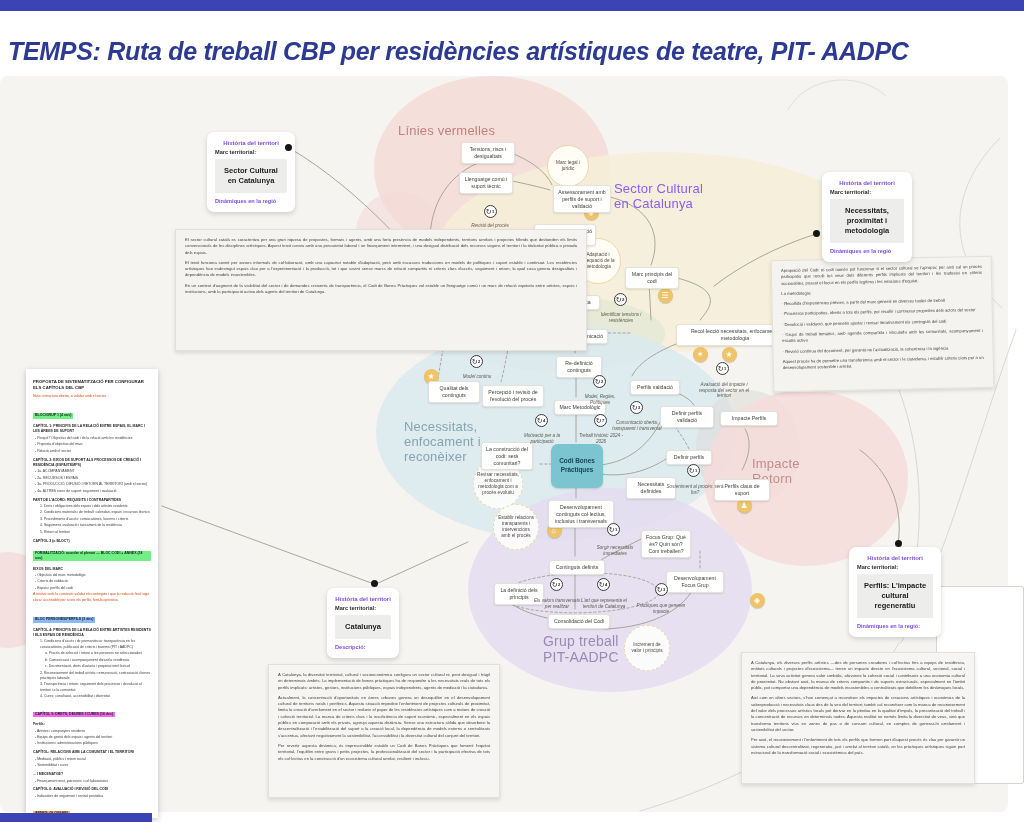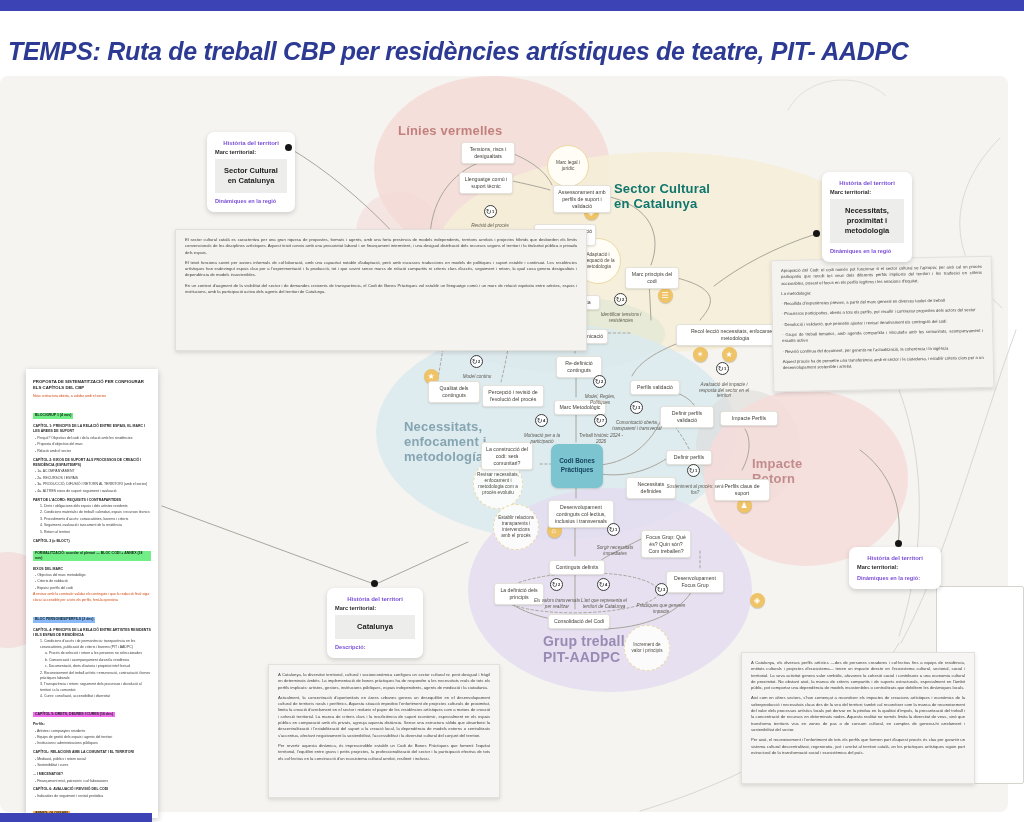--- a/index.html
+++ b/index.html
@@ -8,21 +8,21 @@
   .topbar{position:absolute;left:0;top:0;width:1024px;height:11px;background:#3c43b5;z-index:60;}
   .bottombar{position:absolute;left:0;top:813px;width:152px;height:9px;background:#3c43b5;z-index:60;}
   .page-title{position:absolute;left:8px;top:20px;font-size:25px;font-weight:bold;font-style:italic;
       color:#2d3a93;letter-spacing:-.3px;z-index:55;white-space:nowrap;}
   .canvas-bg{position:absolute;left:0;top:76px;width:1008px;height:736px;background:#f5f4f1;
       border-radius:8px;z-index:0;}
   #canvas{position:absolute;left:0;top:0;width:1024px;height:822px;z-index:1;}
   .blob{position:absolute;border-radius:50%;z-index:1;}
   svg.wires{position:absolute;left:0;top:0;z-index:2;}
   svg.wires path{fill:none;stroke-width:1;stroke-linecap:round;}
-  .biglabel{position:absolute;font-weight:bold;z-index:3;line-height:1.15;white-space:pre-line;letter-spacing:.2px;}
+  .biglabel{position:absolute;font-weight:normal;z-index:3;line-height:1.15;white-space:pre-line;letter-spacing:.2px;}
   .node{position:absolute;background:#fff;border:1px solid #e4e1da;border-radius:3px;
       box-shadow:0 1px 2px rgba(0,0,0,.10);font-size:5.2px;line-height:1.3;color:#45423c;
       text-align:center;padding:3px 2px;z-index:6;}
   .circ{position:absolute;border:1px solid #ecd9a2;background:#fffdf6;border-radius:50%;
       display:flex;align-items:center;justify-content:center;font-size:4.7px;line-height:1.25;
       color:#4d4a42;text-align:center;padding:3px;box-sizing:border-box;z-index:5;}
   .circ.dashed{border-style:dashed;background:rgba(255,255,254,.85);}
   .teal{position:absolute;background:#7cc4cf;border-radius:7px;display:flex;align-items:center;
       justify-content:center;text-align:center;font-size:6.4px;font-weight:bold;color:#17445e;
       line-height:1.35;z-index:7;box-shadow:0 1px 2px rgba(0,0,0,.15);}
@@ -126,25 +126,25 @@
       <path d="M641,539 C622,549 606,556 600,561" stroke="#a9a69b" marker-end="url(#arw)"></path>
       <path d="M500,596 C512,568 648,564 660,592 C650,618 512,620 500,596" stroke="#a9a69b" stroke-dasharray="2.4 2.4"></path>
       <path d="M575,572 L575,609" stroke="#a9a69b" marker-end="url(#arw)"></path>
       <path d="M547,618 C520,612 506,601 500,595" stroke="#a9a69b" marker-end="url(#arw)"></path>
       <path d="M605,629 C656,627 686,607 695,585" stroke="#a9a69b" marker-end="url(#arw)"></path>
       <path d="M700,551 L700,569" stroke="#a9a69b" stroke-dasharray="2.4 2.4" marker-end="url(#arw)"></path>
       <path d="M666,415 C680,432 690,448 694,461" stroke="#a9a69b" stroke-dasharray="2.4 2.4"></path>
       <path d="M540,464 L551,464" stroke="#a9a69b" stroke-dasharray="2.4 2.4" marker-end="url(#arw)"></path>
     </svg>
     <div class="biglabel" style="left: 398px; top: 124px; font-size: 13px; color: rgb(195, 128, 125);">Línies vermelles</div>
-    <div class="biglabel" style="left: 614px; top: 182px; font-size: 13px; color: #0f766e;">Sector Cultural
+    <div class="biglabel" style="left: 614px; top: 182px; font-size: 13px; color: #8b5cf6;">Sector Cultural
 en Catalunya</div>
     <div class="biglabel" style="left: 404px; top: 420px; font-size: 13px; color: rgb(133, 165, 178);">Necessitats,
 enfocament i
-metodología</div>
+reconèixer</div>
     <div class="biglabel" style="left: 752px; top: 457px; font-size: 13px; color: rgb(194, 140, 140);">Impacte
 Retorn</div>
     <div class="biglabel" style="left: 543px; top: 633px; font-size: 14px; color: rgb(153, 139, 180);">Grup treball
 PIT-AADPC</div>
     <div class="node" style="left: 461px; top: 142px; width: 48px;">Tensions, riscs i desigualtats</div>
     <div class="node" style="left: 459px; top: 172px; width: 48px;">Llenguatge comú i suport tècnic</div>
     <div class="node" style="left: 553px; top: 185px; width: 52px;">Assessorament amb perfils de suport i validació</div>
     <div class="node" style="left: 534px; top: 224px; width: 56px;">Resposta i consolidació dels continguts</div>
     <div class="node" style="left: 625px; top: 267px; width: 48px;">Marc principis del codi</div>
     <div class="node" style="left: 396px; top: 242px; width: 52px;">Principis de relació i eixos de suport</div>
@@ -268,23 +268,24 @@
 </div>
 <div class="hcard" style="left:822px;top:172px;width:90px">
   <div class="tag">Història del territori</div>
   <div class="fld">Marc territorial:</div>
   <div class="val">Necessitats, proximitat i metodologia</div>
   <div class="foot">Dinàmiques en la regió</div>
 </div>
 <div class="hcard" style="left:849px;top:547px;width:92px">
   <div class="tag">Història del territori</div>
   <div class="fld">Marc territorial:</div>
+  <div class="val">Perfils: L'impacte cultural regeneratiu</div>
   <div class="foot">Dinàmiques en la regió:</div>
 </div>
-<div class="hcard" style="left:327px;top:588px;width:96px">
+<div class="hcard" style="left:327px;top:588px;width:72px">
   <div class="tag">Història del territori</div>
   <div class="fld">Marc territorial:</div>
   <div class="val">Catalunya</div>
   <div class="foot">Descripció:</div>
 </div>
 
 <div class="pin" style="left:285px;top:144px"></div>
 <div class="pin" style="left:813px;top:230px"></div>
 <div class="pin" style="left:895px;top:540px"></div>
 <div class="pin" style="left:371px;top:580px"></div>

